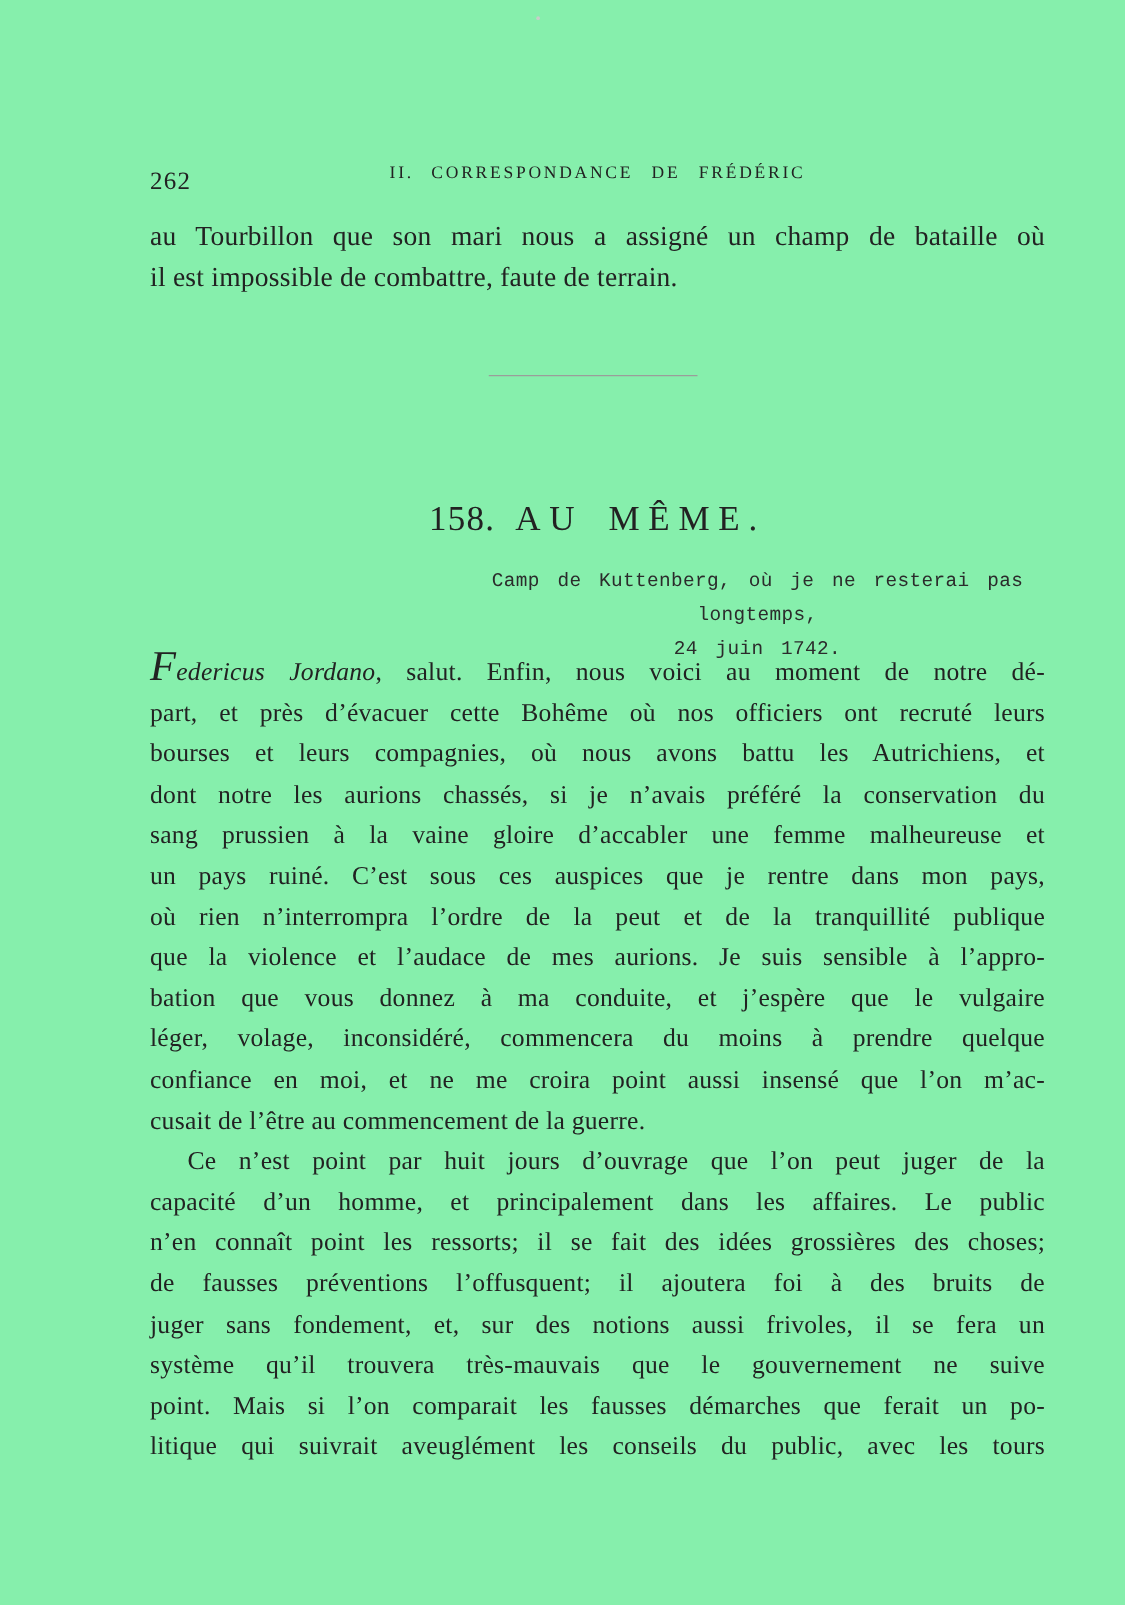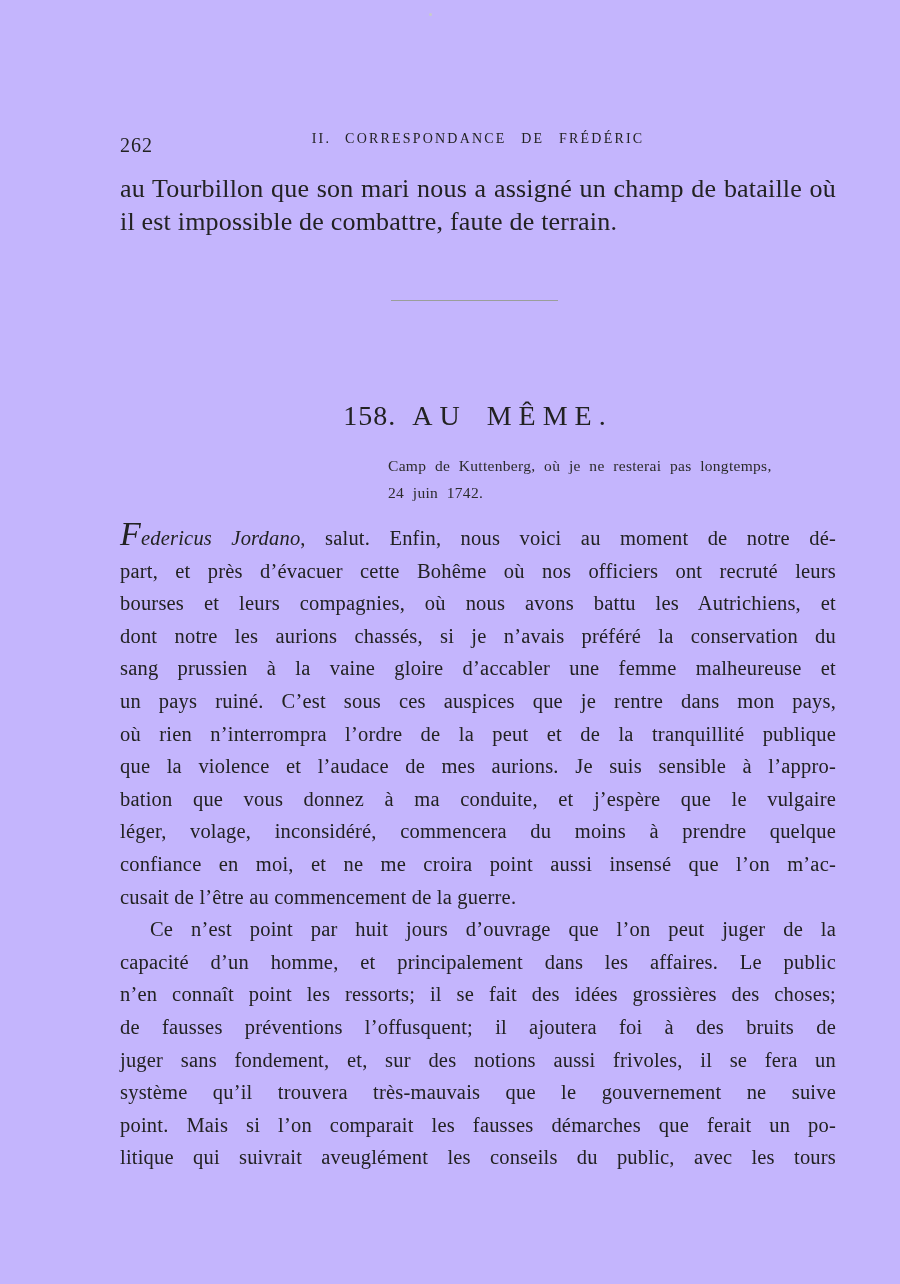--- a/index.html
+++ b/index.html
@@ -4,21 +4,21 @@
 <style>
   html, body {
     margin: 0;
     padding: 0;
     background: #ffffff;
   }
   #page {
     position: relative;
     width: 900px;
     height: 1284px;
-    background: #c4b5fd;
+    background: #86efac;
     font-family: "Liberation Serif", "DejaVu Serif", serif;
     color: #222222;
     overflow: hidden;
   }
   
   .scan-dot {
     position: absolute;
     left: 429px;
     top: 13px;
     width: 3px;
@@ -50,21 +50,21 @@
   }
   .running-title .section {
     margin-right: 14px;
   }
   
   .continuation {
     position: absolute;
     top: 172px;
     left: 120px;
     width: 716px;
-    font-size: 26px;
+    font-size: 22px;
     line-height: 33px;
     letter-spacing: 0.2px;
   }
   
   .divider {
     position: absolute;
     top: 300px;
     left: 391px;
     width: 167px;
     height: 1px;
@@ -88,26 +88,27 @@
     margin-left: 16px;
     letter-spacing: 7px;
     word-spacing: 6px;
   }
   
   .dateline {
     position: absolute;
     top: 452px;
     left: 388px;
     width: 436px;
-    text-align: left;
+    text-align: center;
     font-size: 15.5px;
     line-height: 27px;
     word-spacing: 4.5px;
     letter-spacing: 0.3px;
     color: #2b2b2b;
+    font-family: Liberation Mono, monospace;
   }
   
   .letter-body {
     position: absolute;
     top: 522px;
     left: 120px;
     width: 716px;
     font-size: 20.5px;
     line-height: 32.6px;
     letter-spacing: 0.2px;

